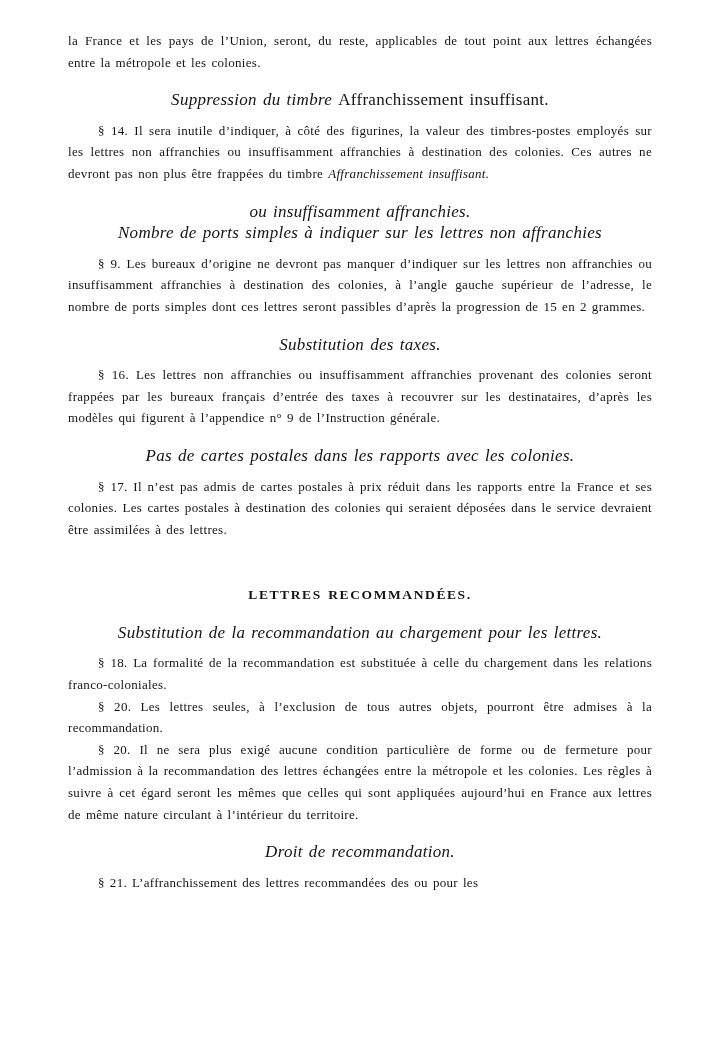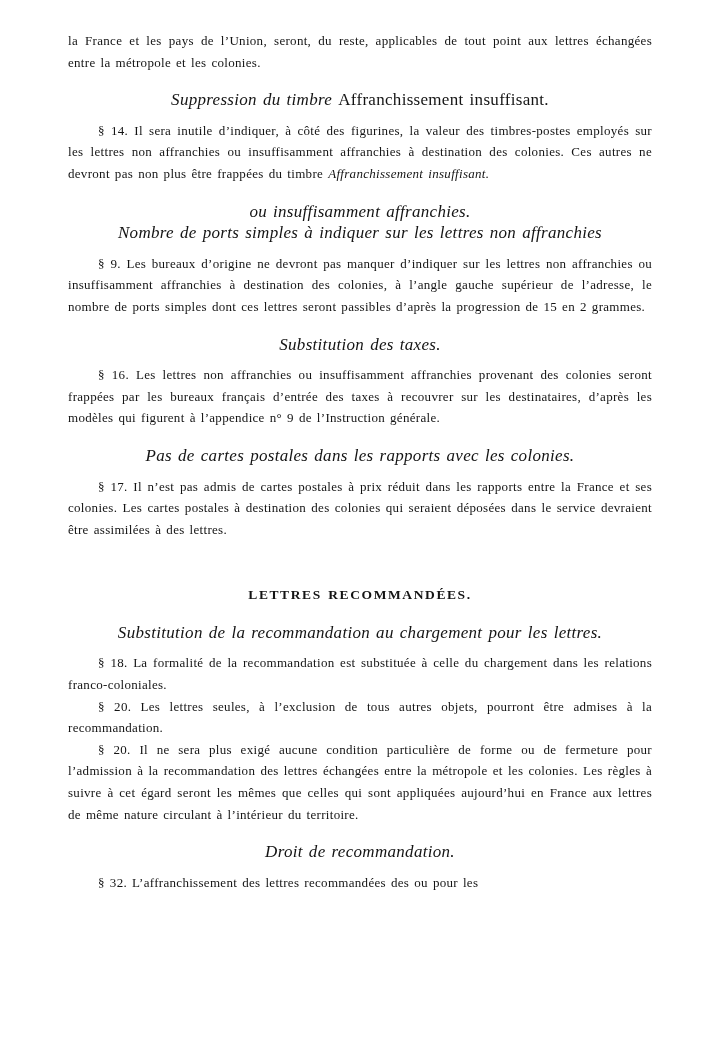--- a/index.html
+++ b/index.html
@@ -85,15 +85,15 @@
   <div class="heading">Substitution de la recommandation au chargement pour les lettres.</div>
 
   <p class="para"><span class="pnum">§ 18. </span><span>La formalité de la recommandation est substituée à celle du chargement dans les relations franco-coloniales.</span></p>
 
   <p class="para"><span class="pnum">§ 20. </span><span>Les lettres seules, à l’exclusion de tous autres objets, pourront être admises à la recommandation.</span></p>
 
   <p class="para"><span class="pnum">§ 20. </span><span>Il ne sera plus exigé aucune condition particulière de forme ou de fermeture pour l’admission à la recommandation des lettres échangées entre la métropole et les colonies. Les règles à suivre à cet égard seront les mêmes que celles qui sont appliquées aujourd’hui en France aux lettres de même nature circulant à l’intérieur du territoire.</span></p>
 
   <div class="heading sp-md">Droit de recommandation.</div>
 
-  <p class="para"><span class="pnum">§ 32. </span><span>L’affranchissement des lettres recommandées des ou pour les</span></p>
+  <p class="para"><span class="pnum">§ 21. </span><span>L’affranchissement des lettres recommandées des ou pour les</span></p>
 
 </div>
 
 </body></html>

